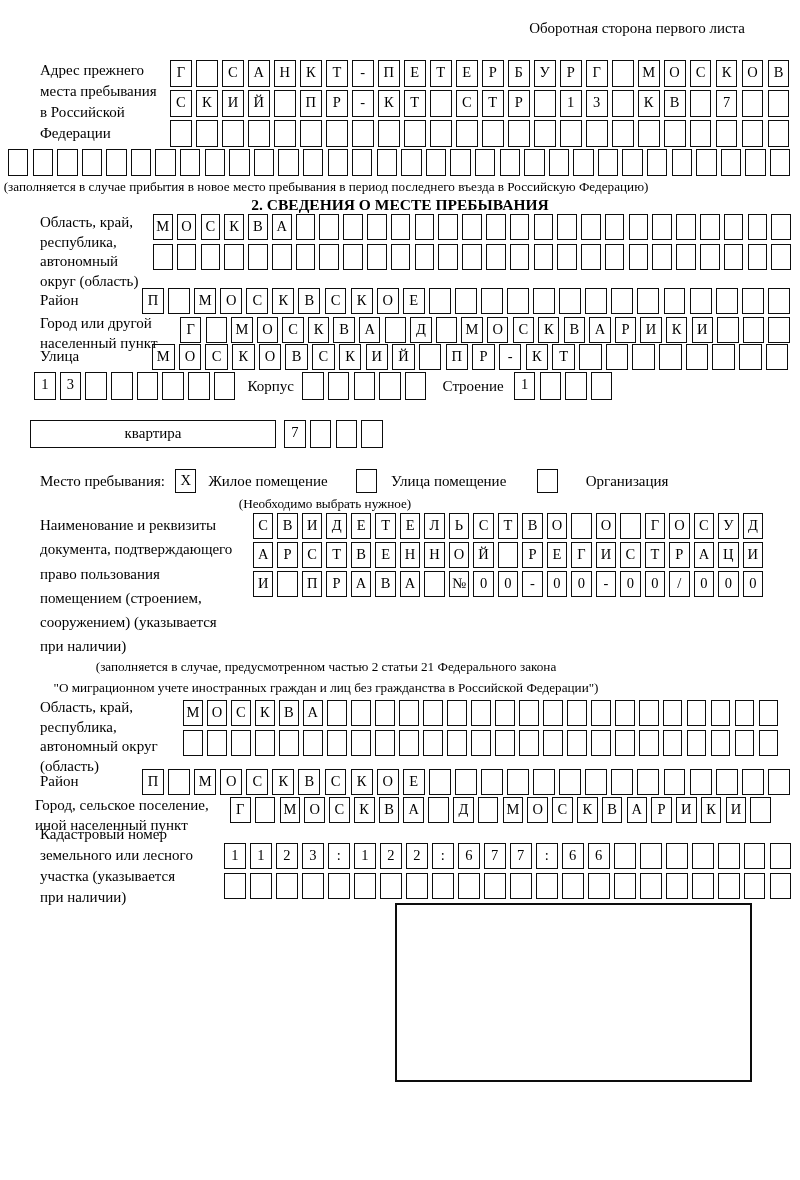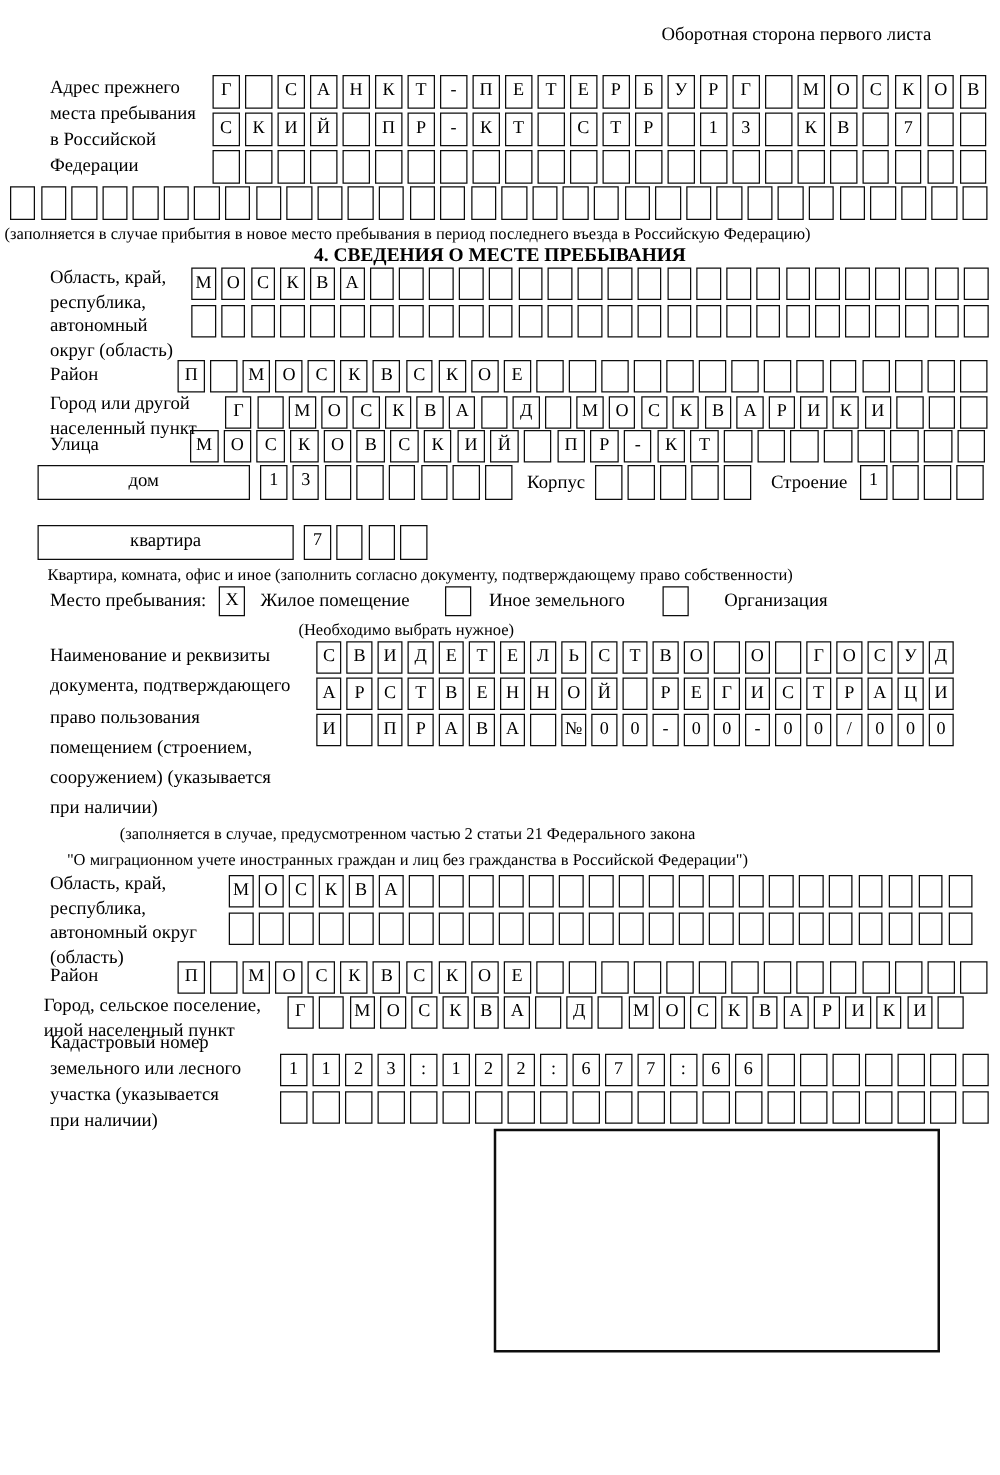--- a/index.html
+++ b/index.html
@@ -152,21 +152,21 @@
       <span class="cell"></span>
       <span class="cell"></span>
       <span class="cell"></span>
       <span class="cell"></span>
       <span class="cell"></span>
       <span class="cell"></span>
       <span class="cell"></span>
     </div>
   <div class="cap center" style="top:179px;">(заполняется в случае прибытия в новое место пребывания в период последнего въезда в Российскую Федерацию)</div>
 
-  <div class="title" style="top:196px;">4. СВЕДЕНИЯ О МЕСТЕ ПРЕБЫВАНИЯ</div>
+  <div class="title" style="top:196px;">2. СВЕДЕНИЯ О МЕСТЕ ПРЕБЫВАНИЯ</div>
 
   <div class="lbl" style="left:40px; top:213px; line-height:19.5px;">Область, край,
 республика,
 автономный
 округ (область)</div>
   <div class="cellrow" style="left:153px; top:214px; --cw:19.6px;">
       <span class="cell">М</span>
       <span class="cell">О</span>
       <span class="cell">С</span>
       <span class="cell">К</span>
@@ -304,21 +304,20 @@
       <span class="cell"></span>
       <span class="cell"></span>
       <span class="cell"></span>
       <span class="cell"></span>
       <span class="cell"></span>
       <span class="cell"></span>
       <span class="cell"></span>
     </div>
 
   <div class="hrow" style="left:30px; top:372px;">
-    <div class="labelbox" style="width:170px;">дом</div>
     <div class="inline-cells" style="--cw:21.5px; --ch:28px; margin-left:4px;">
         <span class="cell">1</span>
         <span class="cell">3</span>
         <span class="cell"></span>
         <span class="cell"></span>
         <span class="cell"></span>
         <span class="cell"></span>
         <span class="cell"></span>
         <span class="cell"></span>
       </div>
@@ -333,36 +332,35 @@
     <div class="txt" style="margin:0 6px 0 12px;">Строение</div>
     <div class="inline-cells" style="--cw:21.5px; --ch:28px;">
         <span class="cell">1</span>
         <span class="cell"></span>
         <span class="cell"></span>
         <span class="cell"></span>
       </div>
   </div>
 
   <div class="hrow" style="left:30px; top:420px;">
-    <div class="labelbox" style="width:205px;">квартира</div>
+    <div class="labelbox" style="width:246px;">квартира</div>
     <div class="inline-cells" style="--cw:21.5px; --ch:28px; margin-left:4px;">
         <span class="cell">7</span>
         <span class="cell"></span>
         <span class="cell"></span>
         <span class="cell"></span>
       </div>
   </div>
-  <div class="cap" style="left:38px; top:452px;">Квартира, комната, офис и иное (заполнить согласно документу, подтверждающему право собственности)</div>
 
   <div class="hrow" style="left:40px; top:468px;">
     <div class="txt" style="line-height:26px;">Место пребывания:</div>
     <span class="chk" style="margin-left:6px;">X</span>
     <div class="txt" style="line-height:26px; margin-left:8px;">Жилое помещение</div>
     <span class="chk" style="margin-left:24px;"></span>
-    <div class="txt" style="line-height:26px; margin-left:10px;">Иное земельного</div>
+    <div class="txt" style="line-height:26px; margin-left:10px;">Улица помещение</div>
     <span class="chk" style="margin-left:26px;"></span>
     <div class="txt" style="line-height:26px; margin-left:24px;">Организация</div>
   </div>
   <div class="cap" style="left:170px; top:496px; width:310px; text-align:center;">(Необходимо выбрать нужное)</div>
 
   <div class="lbl" style="left:40px; top:513px; line-height:24.3px;">Наименование и реквизиты
 документа, подтверждающего
 право пользования
 помещением (строением,
 сооружением) (указывается

